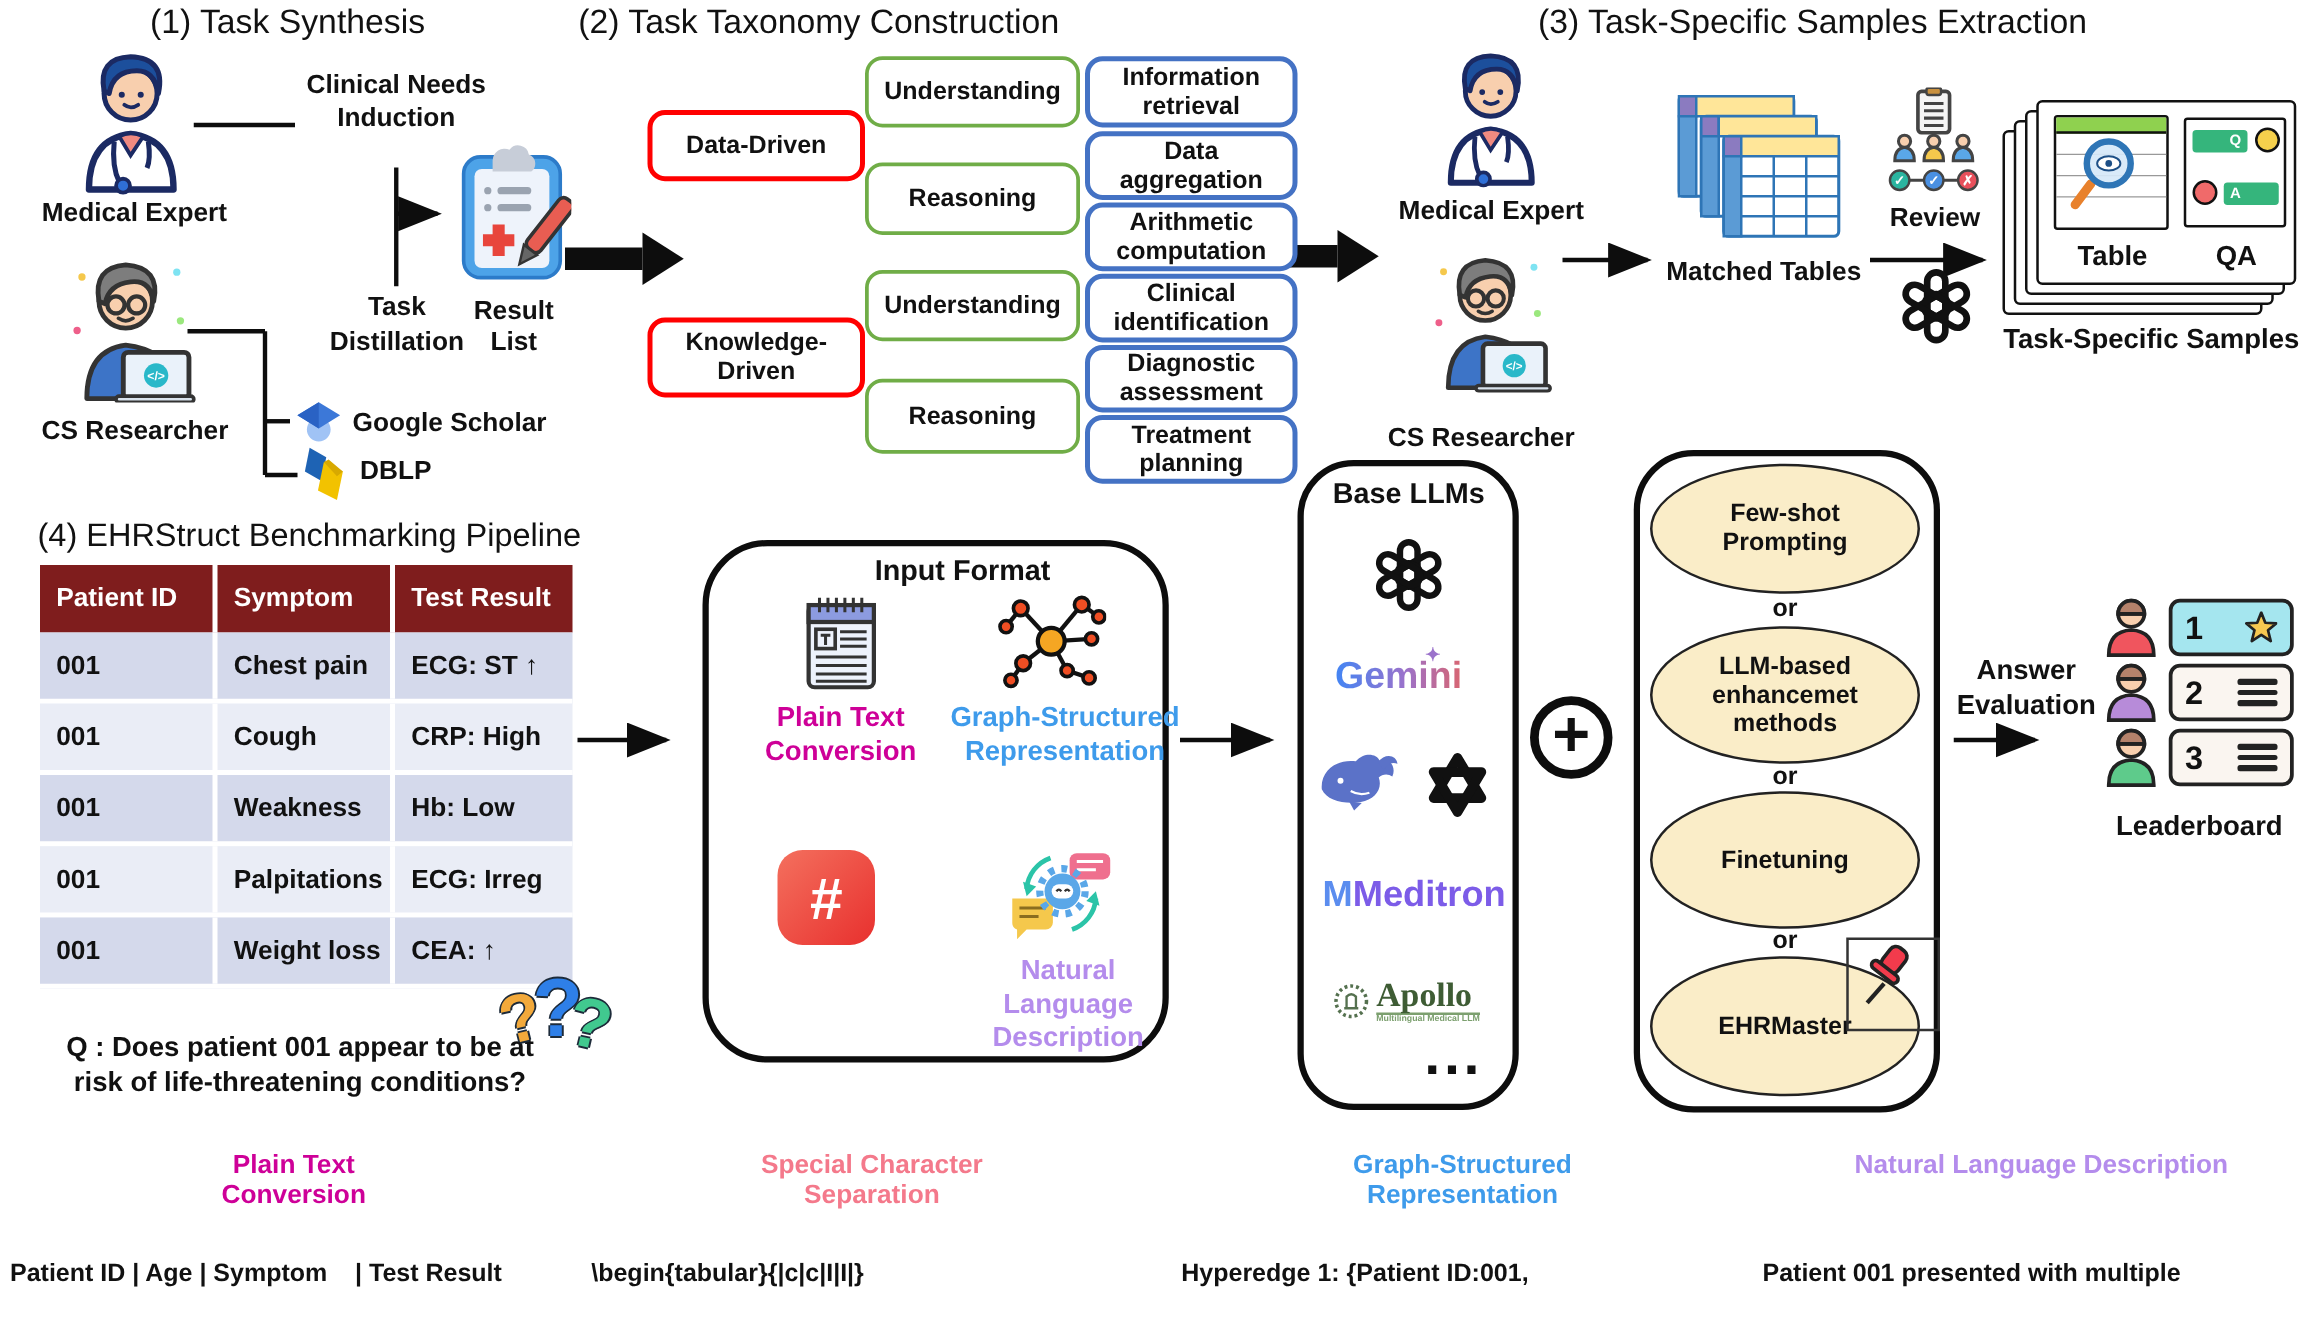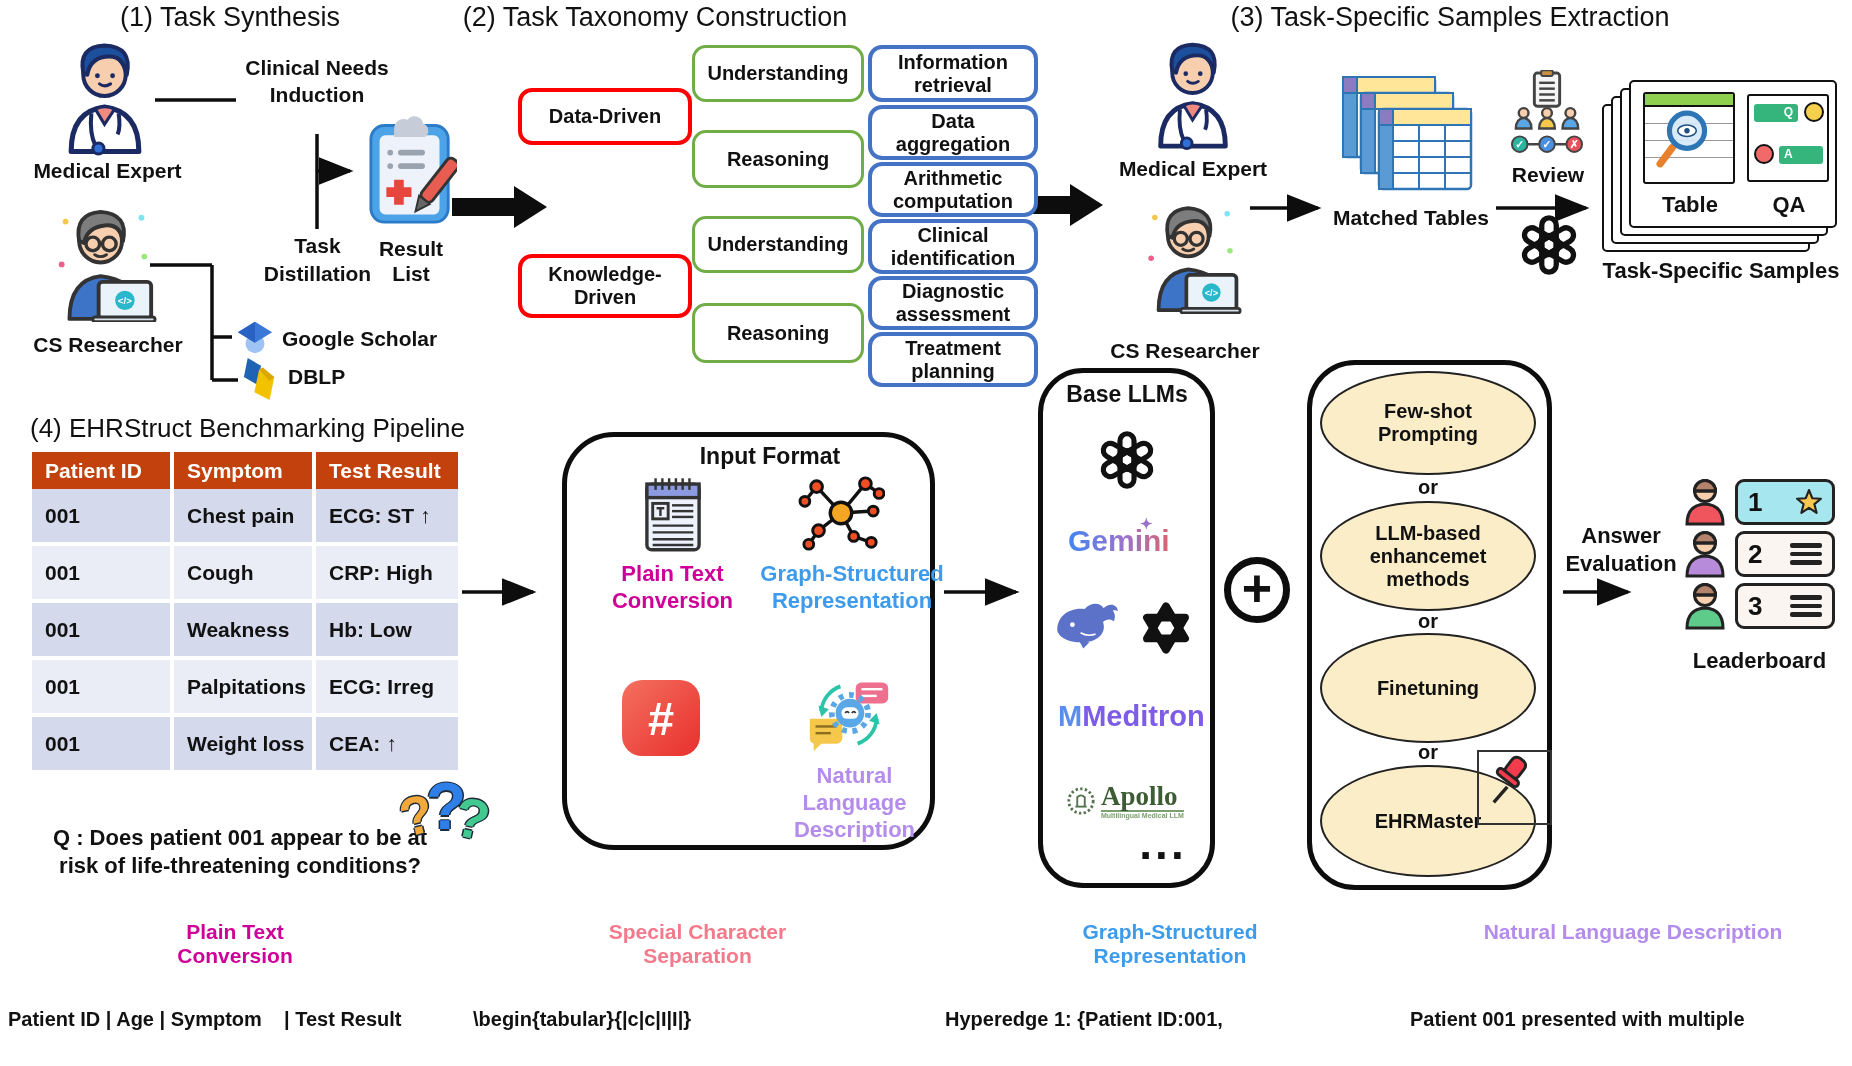--- a/index.html
+++ b/index.html
@@ -19,21 +19,21 @@
 .bigbox{position:absolute;border:5px solid #0d0d0d;border-radius:52px;background:#fff}
 .ellipse{position:absolute;background:#FAEDC8;border:2px solid #222;border-radius:50%;
   display:flex;align-items:center;justify-content:center;text-align:center;font-size:20px;line-height:23px}
 .or{position:absolute;font-size:20px;width:40px;text-align:center}
 .bigarrow{position:absolute;display:flex;align-items:center}
 .shaft{height:18px;background:#0d0d0d}
 .head{width:0;height:0;border-top:21px solid transparent;border-bottom:21px solid transparent;border-left:33px solid #0d0d0d}
 .t-row{display:flex;width:426px}
 .t-cell{width:142px;padding-left:13px;display:flex;align-items:center;font-size:21px;border-right:4px solid #fff}
 .t-cell:last-child{border-right:none}
-.t-head{height:37px;background:#c2410c;color:#fff}
+.t-head{height:54px;background:#7f1d1d;color:#fff}
 .t-body{height:57px;border-bottom:4px solid #fff}
 .row-odd{background:#D4D9EB}
 .row-even{background:#EAEDF6}
 .bt-title{position:absolute;font-size:21px;text-align:center}
 .bt-lines{position:absolute;font-size:20px;line-height:29.5px;white-space:pre}
 .qmark{position:absolute;font-weight:800;
   text-shadow:-1.5px 0 #1d2b3a,1.5px 0 #1d2b3a,0 -1.5px #1d2b3a,0 1.5px #1d2b3a}
 .llm-dots{font-size:46px;font-weight:900;letter-spacing:3px;line-height:10px}
 .gemini-text{font-size:30px;background:linear-gradient(90deg,#4285F4,#9B72CB 55%,#D96570);
   -webkit-background-clip:text;background-clip:text;color:transparent}

